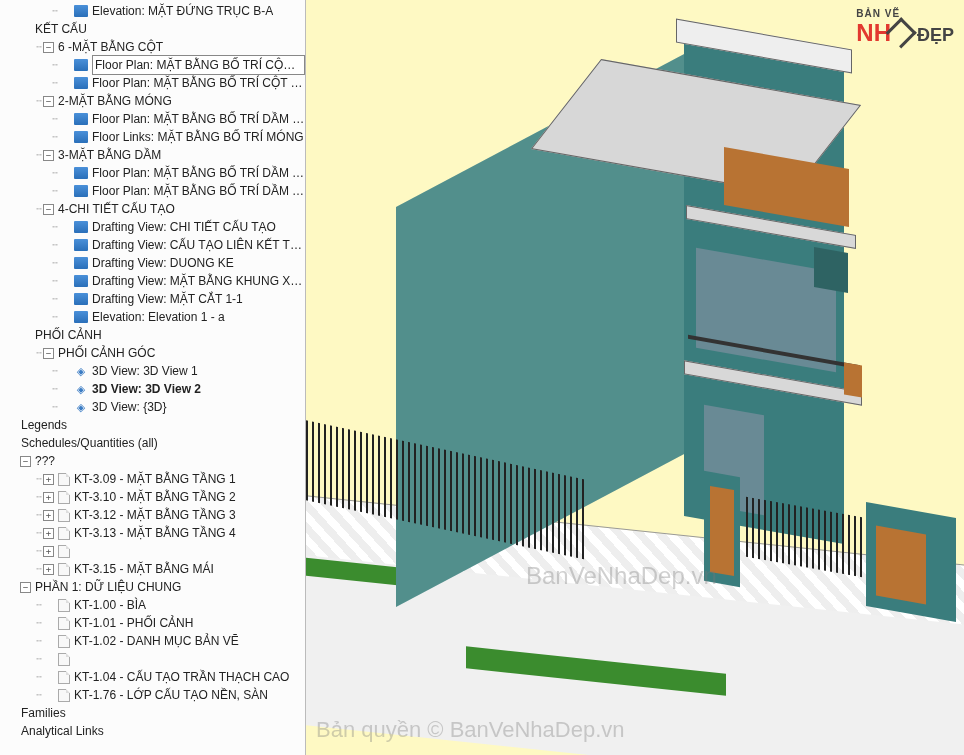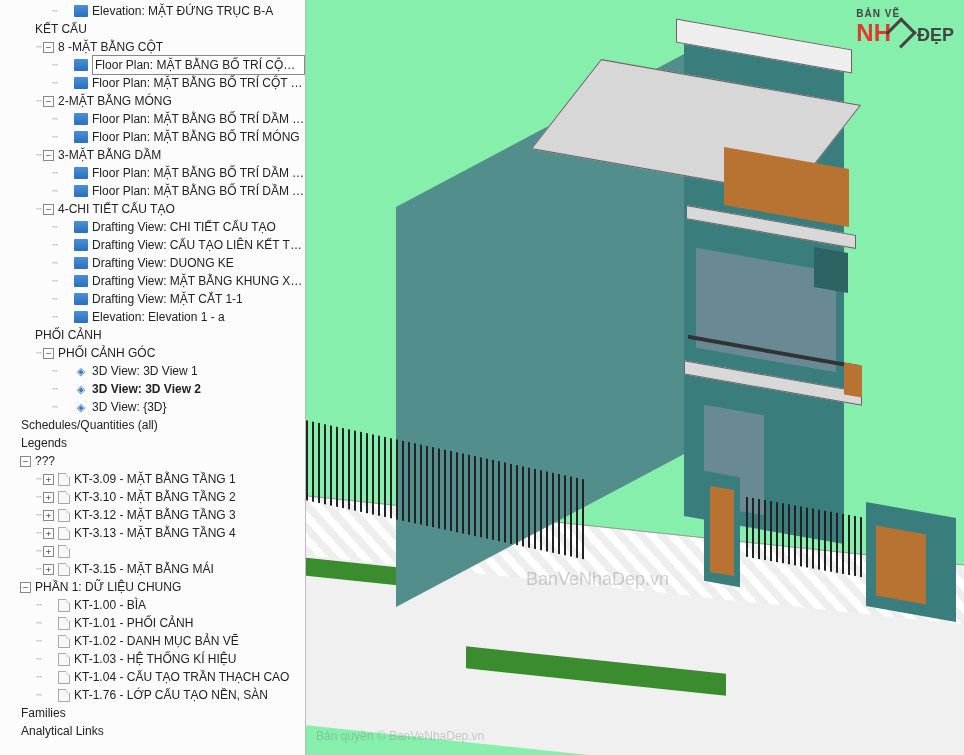--- a/index.html
+++ b/index.html
@@ -61,21 +61,21 @@
   .sel { border: 1px solid #888; background: #fff; padding: 0 2px; }
   .bold { font-weight: bold; text-align: right; }
   .lvl0 { padding-left: 2px; }
   .lvl1 { padding-left: 16px; }
   .lvl2 { padding-left: 32px; }
   .lvl3 { padding-left: 48px; }
 
   .viewport {
     flex: 1;
     position: relative;
-    background: #86efac;
+    background: #fef9c3;
     overflow: hidden;
   }
   .viewport .render {
     position: absolute;
     inset: 0;
   }
   .watermark-logo {
     position: absolute;
     top: 8px; right: 10px;
     font-weight: bold;
@@ -85,26 +85,26 @@
   .watermark-logo .nh { color: #e2392f; font-size: 24px; }
   .watermark-logo .house {
     display:inline-block; width:22px; height:22px;
     border:3px solid #444; border-bottom:none;
     transform: rotate(45deg) translateY(4px);
     margin: 0 2px;
   }
   .watermark-center, .watermark-bottom {
     position: absolute;
     color: rgba(120,120,120,0.35);
-    font-size: 18px;
+    font-size: 24px;
     font-weight: 500;
     pointer-events: none;
   }
   .watermark-center { left: 220px; bottom: 165px; }
-  .watermark-bottom { left: 10px; bottom: 12px; font-size: 12px; }
+  .watermark-bottom { left: 10px; bottom: 12px; font-size: 22px; }
   .wall { position:absolute; background:#3a7d7d; }
   .wall.dark { background:#2e6363; }
   .wall.light { background:#5ea3a0; }
   .slab { position:absolute; background:#d8d8d8; border:1px solid #666; }
   .rail { position:absolute; background:#333; }
   .orange { background:#b87333; }
   .glass { background:#698a95; }
   .fence { position:absolute; background: repeating-linear-gradient(90deg,#222 0 2px,transparent 2px 6px); }
   .tile { position:absolute; background: repeating-linear-gradient(45deg,#eee 0 8px,#fff 8px 16px); border-top:1px solid #999;}
   .ground { position:absolute; background:#f0f0f0; }
@@ -122,21 +122,21 @@
         <span class="ticon blue"></span>
         <span class="label">Elevation: MẶT ĐỨNG TRỤC B-A</span>
       </li>
       <li class="lvl1">
         <span class="noexp"></span>
         <span class="label">KẾT CẤU</span>
       </li>
       <li class="lvl2">
         <span class="dotline">⋯</span>
         <span class="exp">−</span>
-        <span class="label">8 -MẶT BẰNG CỘT</span>
+        <span class="label">6 -MẶT BẰNG CỘT</span>
       </li>
       <li class="lvl3">
         <span class="dotline">⋯</span>
         <span class="noexp"></span>
         <span class="ticon blue"></span>
         <span class="label sel">Floor Plan: MẶT BẰNG BỐ TRÍ CỘT TẦNG 1</span>
       </li>
       <li class="lvl3">
         <span class="dotline">⋯</span>
         <span class="noexp"></span>
@@ -151,21 +151,21 @@
       <li class="lvl3">
         <span class="dotline">⋯</span>
         <span class="noexp"></span>
         <span class="ticon blue"></span>
         <span class="label">Floor Plan: MẶT BẰNG BỐ TRÍ DẦM MÓNG</span>
       </li>
       <li class="lvl3">
         <span class="dotline">⋯</span>
         <span class="noexp"></span>
         <span class="ticon blue"></span>
-        <span class="label">Floor Plan: MẶT BẰNG BỐ TRÍ MÓNG</span>
+        <span class="label">Floor Links: MẶT BẰNG BỐ TRÍ MÓNG</span>
       </li>
       <li class="lvl2">
         <span class="dotline">⋯</span>
         <span class="exp">−</span>
         <span class="label">3-MẶT BẰNG DẦM</span>
       </li>
       <li class="lvl3">
         <span class="dotline">⋯</span>
         <span class="noexp"></span>
         <span class="ticon blue"></span>
@@ -240,26 +240,26 @@
         <span class="label bold">3D View: 3D View 2</span>
       </li>
       <li class="lvl3">
         <span class="dotline">⋯</span>
         <span class="noexp"></span>
         <span class="ticon cube"></span>
         <span class="label">3D View: {3D}</span>
       </li>
       <li class="lvl0">
         <span class="noexp"></span>
+        <span class="label">Legends</span>
+      </li>
+      <li class="lvl0">
+        <span class="noexp"></span>
         <span class="label">Schedules/Quantities (all)</span>
       </li>
-      <li class="lvl0">
-        <span class="noexp"></span>
-        <span class="label">Legends</span>
-      </li>
       <li class="lvl1">
         <span class="exp">−</span>
         <span class="label">???</span>
       </li>
       <li class="lvl2">
         <span class="dotline">⋯</span>
         <span class="exp">+</span>
         <span class="ticon sheet"></span>
         <span class="label">KT-3.09 - MẶT BẰNG TẦNG 1</span>
       </li>
@@ -311,21 +311,20 @@
       <li class="lvl2">
         <span class="dotline">⋯</span>
         <span class="noexp"></span>
         <span class="ticon sheet"></span>
         <span class="label">KT-1.02 - DANH MỤC BẢN VẼ</span>
       </li>
       <li class="lvl2">
         <span class="dotline">⋯</span>
         <span class="noexp"></span>
         <span class="ticon sheet"></span>
-        <span class="label">KT-1.03 - HỆ THỐNG KÍ HIỆU</span>
       </li>
       <li class="lvl2">
         <span class="dotline">⋯</span>
         <span class="noexp"></span>
         <span class="ticon sheet"></span>
         <span class="label">KT-1.04 - CẤU TẠO TRẦN THẠCH CAO</span>
       </li>
       <li class="lvl2">
         <span class="dotline">⋯</span>
         <span class="noexp"></span>

